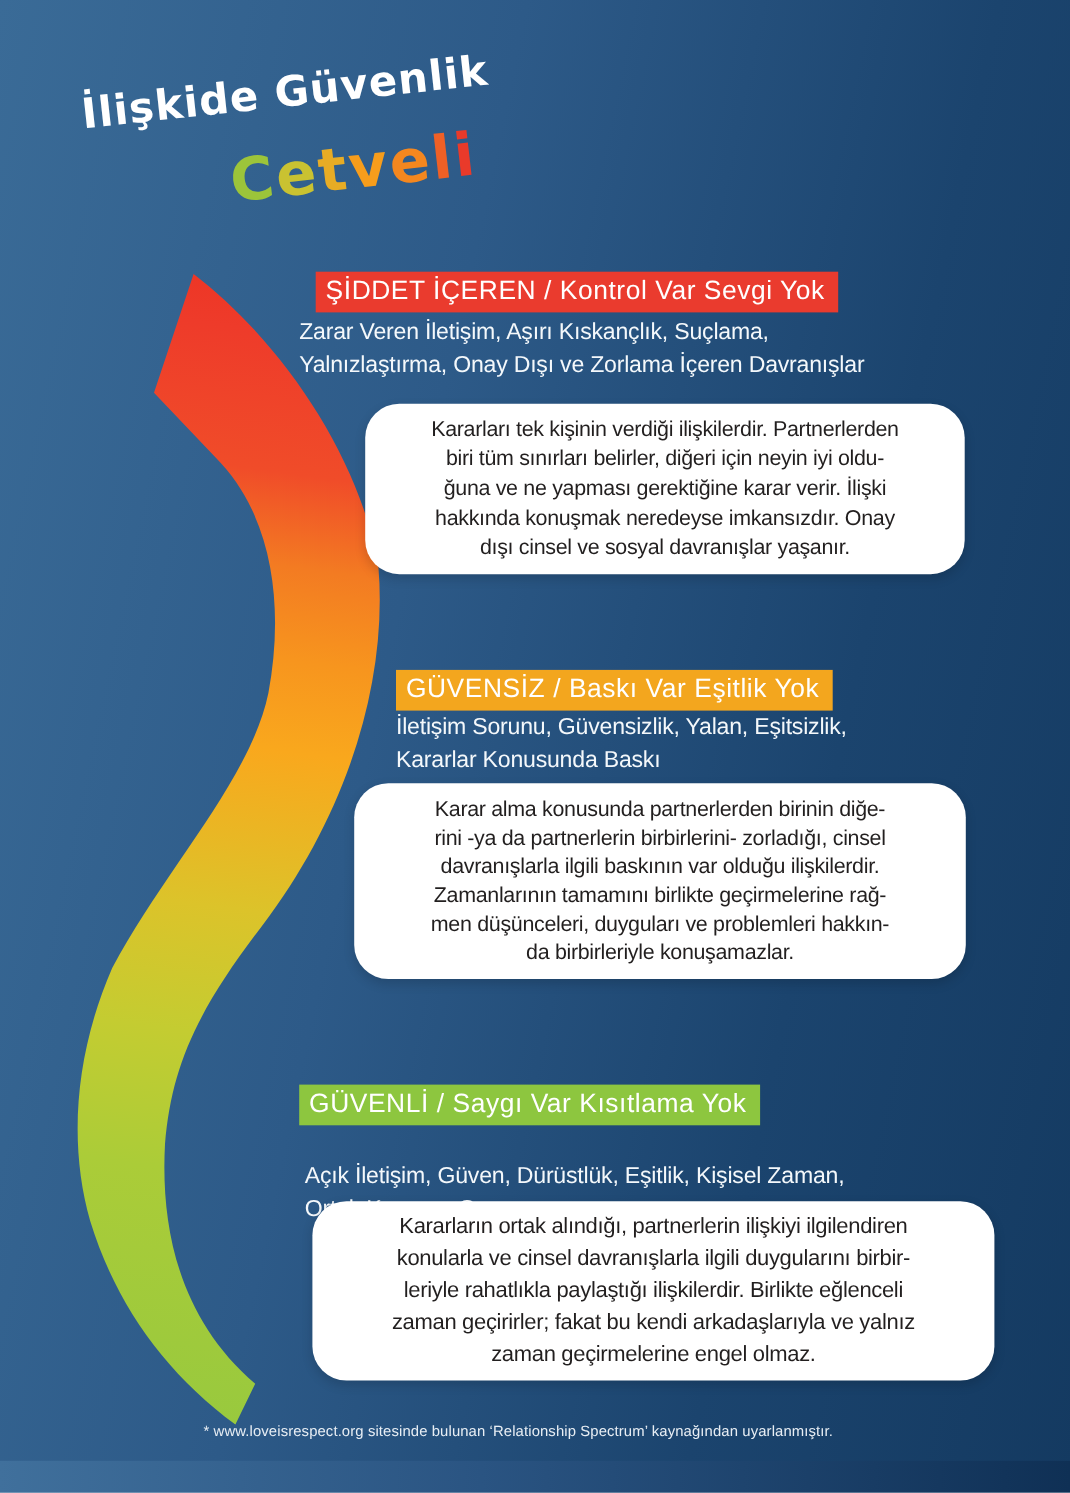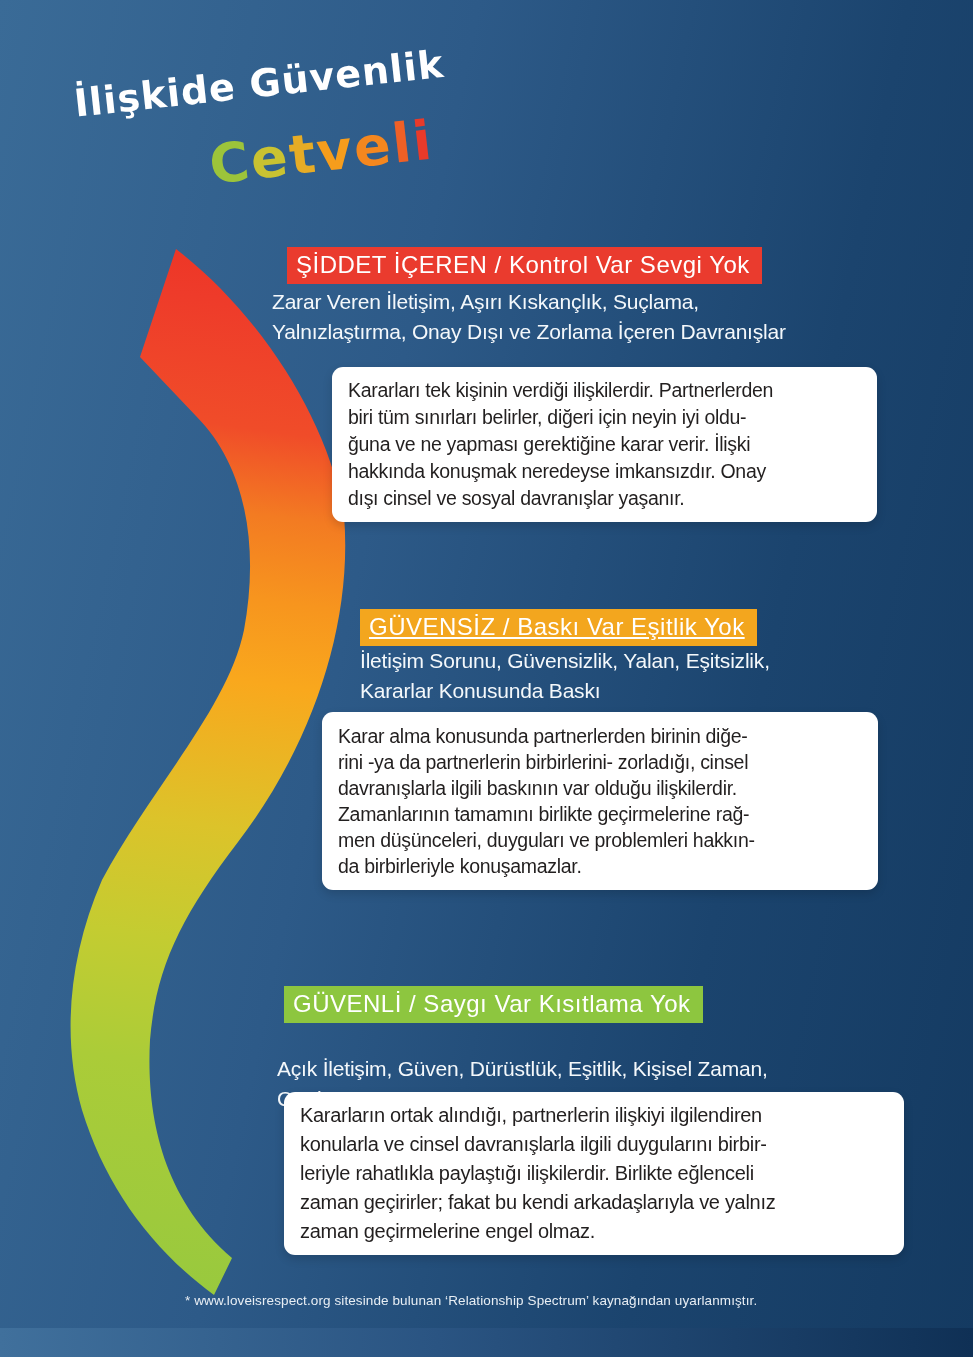--- a/index.html
+++ b/index.html
@@ -21,30 +21,30 @@
     transform:rotate(-6.5deg);transform-origin:left top;white-space:nowrap;
   }
   
   .bar{
     position:absolute;display:inline-block;color:#fff;
     font-size:24px;line-height:35px;height:35px;padding:0 12px 2px 9px;
     letter-spacing:.5px;white-space:nowrap;
   }
   .subtitle{position:absolute;color:#f4f8fb;font-size:21px;line-height:30px;letter-spacing:-.2px;white-space:nowrap;}
   .card{
-    position:absolute;background:#fff;border-radius:11px;color:#221f1f;
-    box-shadow:0 4px 10px rgba(0,0,0,.15);letter-spacing:-.3px;white-space:nowrap;
+    position:absolute;background:#fff;border-radius:31px;color:#221f1f;
+    box-shadow:0 4px 10px rgba(0,0,0,.15);letter-spacing:-.3px;white-space:nowrap;text-align:center;
   }
   .sec0 .bar{left:256px;top:247px;margin-left:31px;}
   .sec0 .subtitle{left:272px;top:287px;}
   .sec0 .card{left:332px;top:367px;width:513px;height:135px;padding:10px 16px;font-size:19.5px;line-height:27px;}
   .sec1 .bar{left:360px;top:609px;}
   .sec1 .subtitle{left:360px;top:646px;}
   .sec1 .card{left:322px;top:712px;width:524px;height:156px;padding:11px 16px;font-size:19.5px;line-height:26px;}
-  .sec2 .bar{left:284px;top:986px;}
+  .sec2 .bar{left:272px;top:986px;}
   .sec2 .subtitle{left:277px;top:1022px;margin-top:32px;}
   .sec2 .card{left:258px;top:1092px;width:588px;height:145px;padding:9px 16px;font-size:20px;line-height:29px;margin-left:26px;}
   .footnote{position:absolute;left:185px;top:1293px;color:#e8eef4;font-size:13.5px;letter-spacing:.1px;white-space:nowrap;}
   .bottom-strip{position:absolute;left:0;top:1328px;width:973px;height:29px;
     background:linear-gradient(90deg,#40709c 0%,#2a5482 45%,#0f3055 100%);}
 </style>
 </head>
 <body>
 
 <div class="poster">
@@ -90,21 +90,21 @@
     <div class="card">
         <div>Kararları tek kişinin verdiği ilişkilerdir. Partnerlerden</div>
         <div>biri tüm sınırları belirler, diğeri için neyin iyi oldu-</div>
         <div>ğuna ve ne yapması gerektiğine karar verir. İlişki</div>
         <div>hakkında konuşmak neredeyse imkansızdır. Onay</div>
         <div>dışı cinsel ve sosyal davranışlar yaşanır.</div>
       </div>
   </section>
 
   <section class="sec1">
-    <div class="bar" style="background-color: rgb(243, 166, 30); text-decoration: underline;">GÜVENSİZ / Baskı Var Eşitlik Yok</div>
+    <div class="bar" style="background-color: rgb(243, 166, 30);">GÜVENSİZ / Baskı Var Eşitlik Yok</div>
     <div class="subtitle">
         <div>İletişim Sorunu, Güvensizlik, Yalan, Eşitsizlik,</div>
         <div>Kararlar Konusunda Baskı</div>
       </div>
     <div class="card">
         <div>Karar alma konusunda partnerlerden birinin diğe-</div>
         <div>rini -ya da partnerlerin birbirlerini- zorladığı, cinsel</div>
         <div>davranışlarla ilgili baskının var olduğu ilişkilerdir.</div>
         <div>Zamanlarının tamamını birlikte geçirmelerine rağ-</div>
         <div>men düşünceleri, duyguları ve problemleri hakkın-</div>

